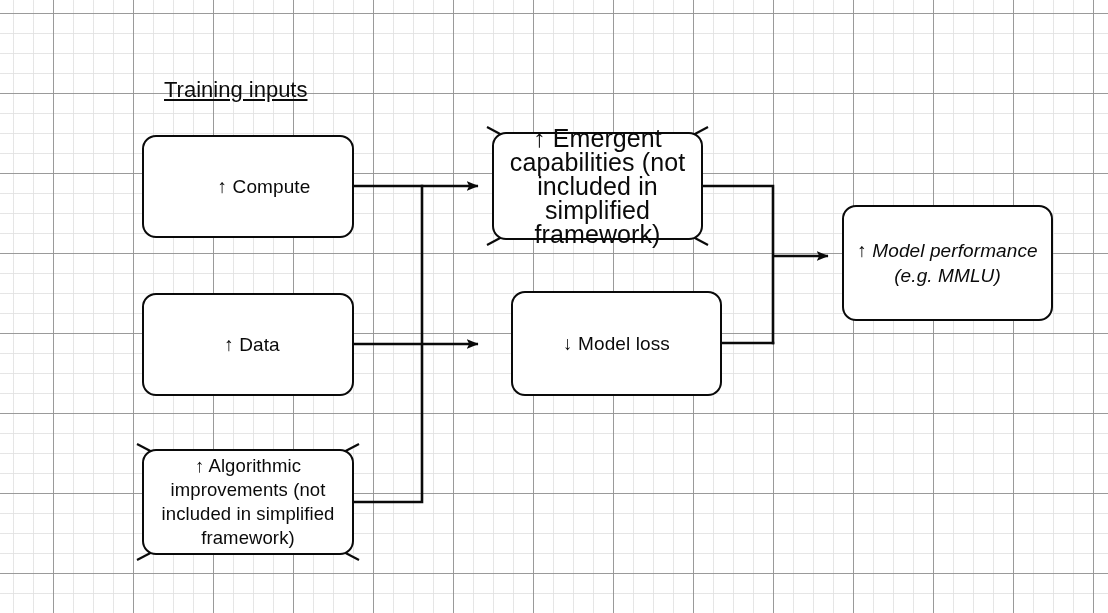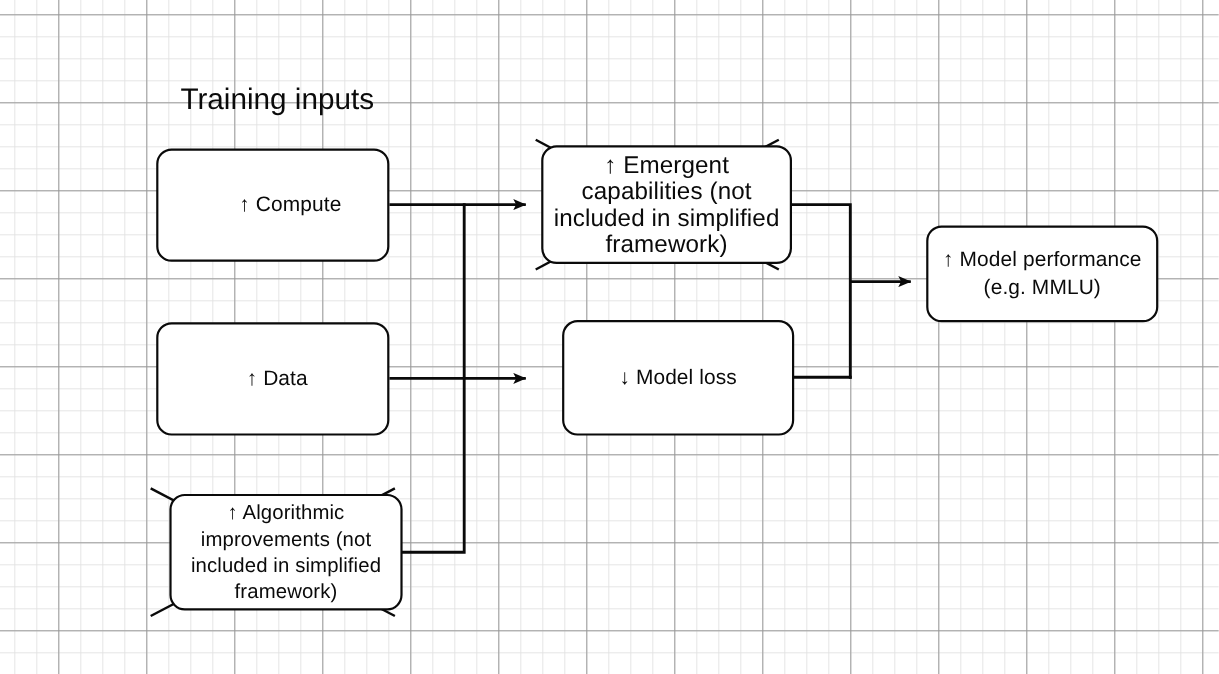--- a/index.html
+++ b/index.html
@@ -49,24 +49,25 @@
     padding: 2px 8px;
     z-index: 2;
   }
   .node-label {
     display: block;
     white-space: pre-line;
   }
   .title {
     position: absolute;
     color: #0a0a0a;
-    font-size: 27px;
+    font-size: 22px;
     line-height: 26px;
     white-space: nowrap;
     z-index: 3;
+    text-decoration: underline;
   }
 </style>
 </head>
 <body>
 
 <div id="canvas">
 
   <svg id="svg-layer" viewBox="0 0 1108 613">
     <defs>
       <marker id="arrow" markerWidth="12" markerHeight="10" refX="11.4" refY="5" orient="auto" markerUnits="userSpaceOnUse">
@@ -108,29 +109,29 @@
   <div class="title" style="left:164px; top:77px;">Training inputs</div>
 
   <div class="node" style="left:142px; top:135px; width:212px; height:103px;padding-left:40px;">
     <span class="node-label">↑ Compute</span>
   </div>
 
   <div class="node" style="left:142px; top:293px; width:212px; height:103px;padding-left:16px;">
     <span class="node-label">↑ Data</span>
   </div>
 
-  <div class="node" style="left:142px; top:449px; width:212px; height:106px; font-size:18.5px; line-height:24px;margin-left:12px;">
+  <div class="node" style="left:142px; top:449px; width:212px; height:106px; font-size:18.5px; line-height:24px;">
     <span class="node-label">↑ Algorithmic improvements (not included in simplified framework)</span>
   </div>
 
-  <div class="node" style="left:492px; top:132px; width:228px; height:108px; font-size:22px; line-height:24px;">
+  <div class="node" style="left:492px; top:132px; width:211px; height:108px; font-size:25px; line-height:24px;">
     <span class="node-label">↑ Emergent capabilities (not included in simplified framework)</span>
   </div>
 
   <div class="node" style="left:492px; top:291px; width:211px; height:105px;margin-left:19px;">
     <span class="node-label">↓ Model loss</span>
   </div>
 
-  <div class="node" style="left:842px; top:205px; width:211px; height:88px;">
+  <div class="node" style="left:842px; top:205px; width:211px; height:116px;font-style:italic;">
     <span class="node-label">↑ Model performance (e.g. MMLU)</span>
   </div>
 
 </div>
 
 </body></html>

